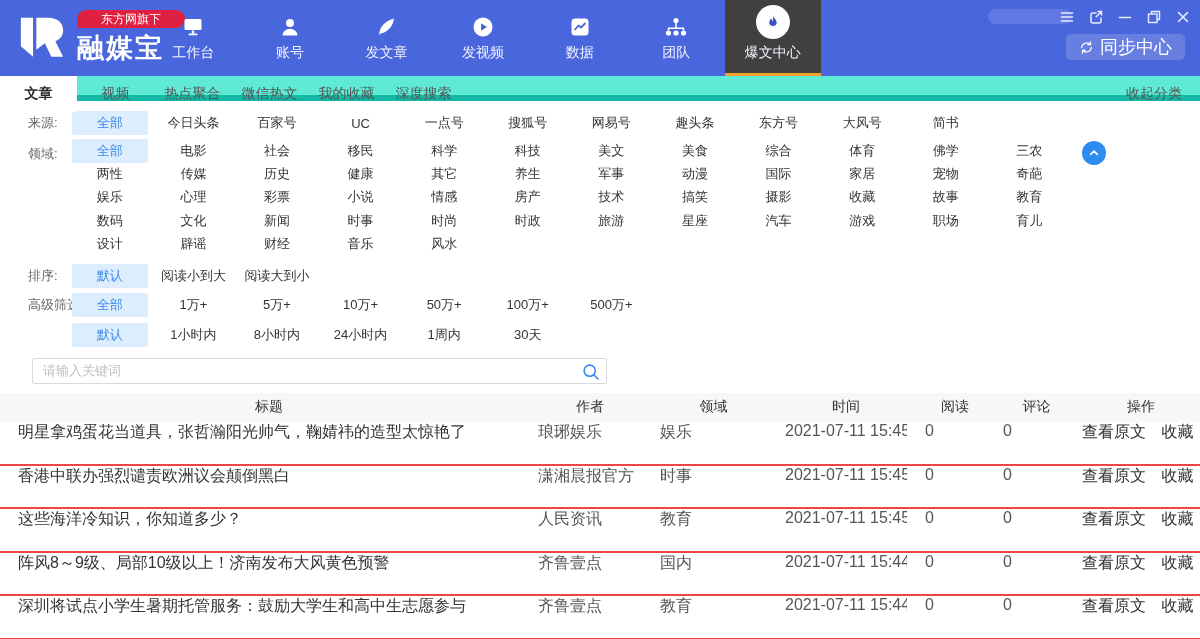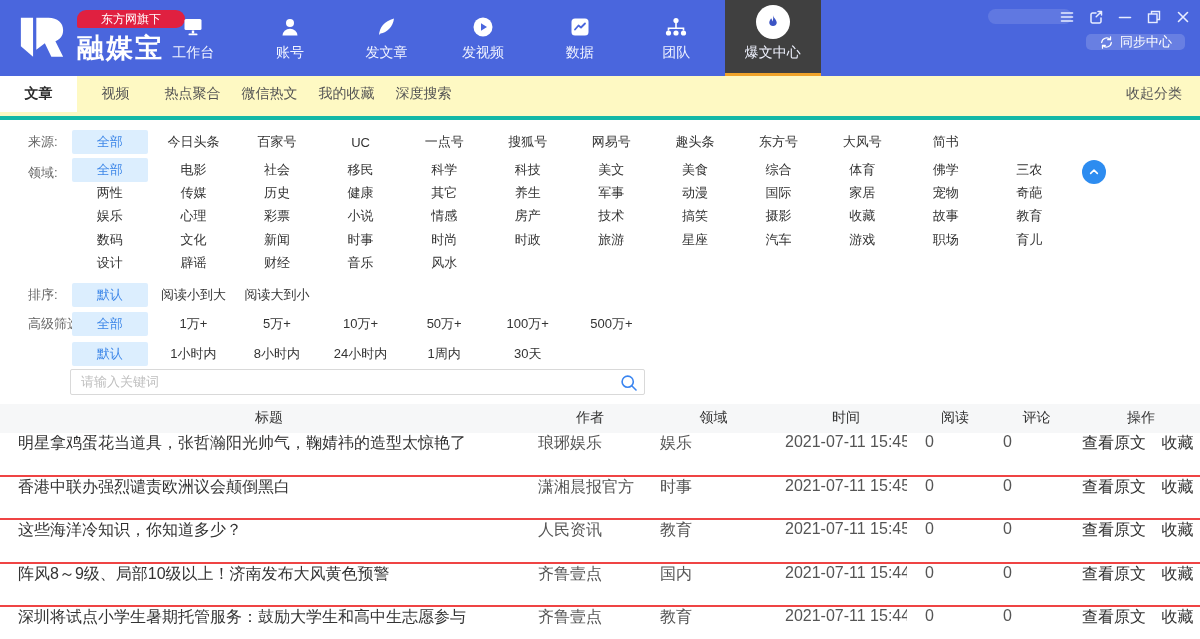--- a/index.html
+++ b/index.html
@@ -22,26 +22,26 @@
   .nav-item .nav-label { font-size:14px; color:#f0f3ff; }
   .nav-item.active { background:#404040; border-bottom:3px solid #f0a32a; }
   .flame-circle { width:34px; height:34px; border-radius:50%; background:#fff; display:flex;
                   align-items:center; justify-content:center; margin-top:-6px; }
   .nav-icon { display:block; }
 
   .redacted { position:absolute; left:988px; top:9px; width:84px; height:15px; border-radius:8px;
               background:rgba(255,255,255,0.12); }
   .win-controls { position:absolute; right:8px; top:8px; display:flex; align-items:center; gap:11px; }
   .win-btn { width:18px; height:18px; display:flex; align-items:center; justify-content:center; cursor:pointer; }
-  .sync-btn { position:absolute; right:15px; top:34px; height:16px; display:flex; align-items:center; gap:6px;
+  .sync-btn { position:absolute; right:15px; top:34px; height:26px; display:flex; align-items:center; gap:6px;
               padding:0 13px; background:rgba(255,255,255,0.17); border:none; border-radius:5px;
-              color:#fff; font-size:13px; cursor:pointer; font-family:inherit; }
+              color:#fff; font-size:18px; cursor:pointer; font-family:inherit; }
 
   
-  .tabbar { position:relative; height:44px; background:#fef9c3; border-bottom:4px solid #14b8a6; display:flex; }
+  .tabbar { position:relative; height:25px; background:#5eead4; border-bottom:6px solid #14b8a6; display:flex; }
   .tabs { display:flex; }
   .tab { width:77px; height:36px; display:flex; align-items:center; justify-content:center;
          font-size:14px; color:#555; cursor:pointer; }
   .tab.sel { background:#fff; color:#2b2b2b; font-weight:bold; }
   .collapse-link { position:absolute; right:18px; top:0; height:36px; display:flex; align-items:center;
                    font-size:14px; color:#555; cursor:pointer; }
 
   
   .filters { padding-top:8px; background:#fff; }
   .filter-row { display:grid; grid-template-columns:68px repeat(12,83.6px); min-height:28px; align-items:center; }
@@ -53,21 +53,21 @@
   .opt.sel span { width:76px; height:24px; line-height:24px; background:#dceefe; color:#3e87e8; border-radius:2px; }
 
   .domain-block { position:relative; margin-top:2px; display:grid; grid-template-columns:68px 1fr; }
   .domain-block .flabel { padding-top:6px; }
   .domain-grid { display:grid; grid-template-columns:repeat(12,83.6px); grid-auto-rows:23.4px; align-items:center; }
   .collapse-btn { position:absolute; left:1082px; top:2px; width:24px; height:24px; border-radius:50%;
                   background:#2d8cf0; border:none; display:flex; align-items:center; justify-content:center;
                   cursor:pointer; }
   .sort-row { margin-top:6px; }
 
-  .search-row { margin-top:0; padding-left:70px; }
+  .search-row { margin-top:8px; padding-left:32px; }
   .search-box { position:relative; width:575px; height:26px; }
   .search-box input { width:100%; height:26px; border:1px solid #d9d9d9; border-radius:2px; outline:none;
                       font-size:13px; color:#333; padding:0 34px 0 10px; font-family:inherit; }
   .search-box input::placeholder { color:#bfbfbf; }
   .search-icon-btn { position:absolute; right:6px; top:4px; width:20px; height:20px; border:none;
                      background:transparent; cursor:pointer; padding:0; }
 
   
   .table { margin-top:9px; }
   .thead { display:flex; height:29px; align-items:center; background:#f6f7f8; font-size:14px; color:#333; }

